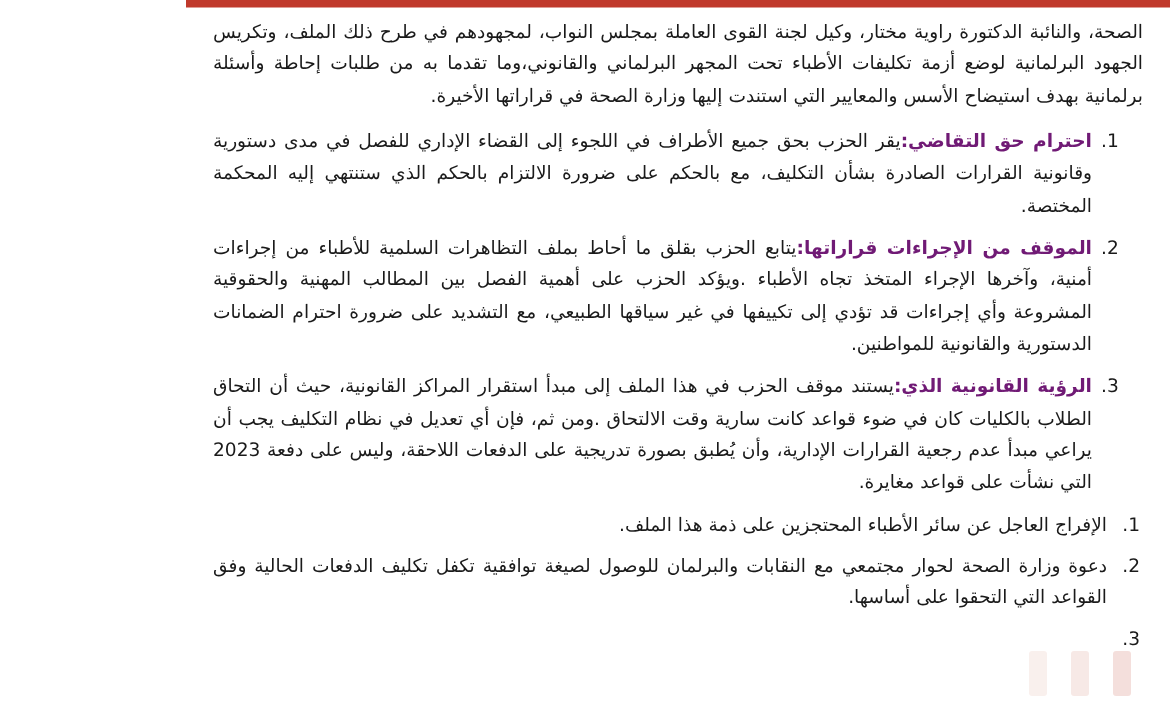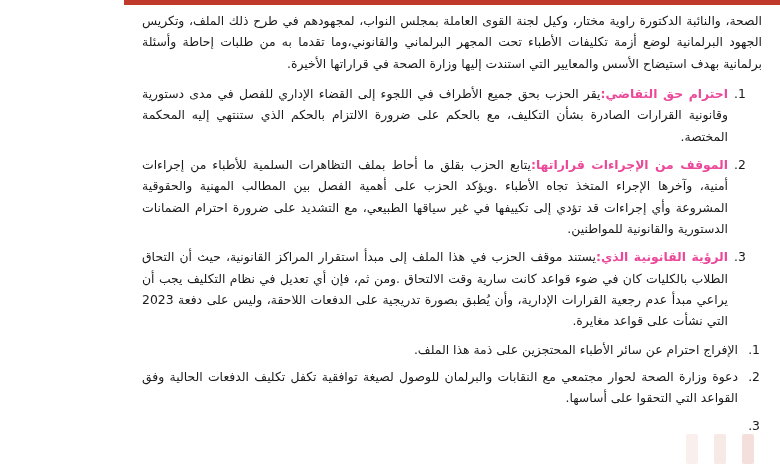--- a/index.html
+++ b/index.html
@@ -61,21 +61,21 @@
   ol.points > li .num {
     position: absolute;
     right: 6px;
     top: 0;
     width: 22px;
     text-align: left;
     font-size: 12.4px;
     color: #1a1a1a;
   }
   .term {
-    color: #ec4899;
+    color: #701a75;
     font-weight: bold;
   }
   ol.simple {
     list-style: none;
     margin: 0;
     padding: 0;
   }
   ol.simple > li {
     position: relative;
     padding-right: 24px;
@@ -134,21 +134,21 @@
       <li>
         <span class="num">3.</span>
         <span class="term">الرؤية القانونية الذي:</span><span>يستند موقف الحزب في هذا الملف إلى مبدأ استقرار المراكز القانونية، حيث أن التحاق الطلاب بالكليات كان في ضوء قواعد كانت سارية وقت الالتحاق .ومن ثم، فإن أي تعديل في نظام التكليف يجب أن يراعي مبدأ عدم رجعية القرارات الإدارية، وأن يُطبق بصورة تدريجية على الدفعات اللاحقة، وليس على دفعة 2023 التي نشأت على قواعد مغايرة.</span>
       </li>
     </ol>
 
 
     <ol class="simple">
       <li>
         <span class="num">1.</span>
-        <span>الإفراج احترام عن سائر الأطباء المحتجزين على ذمة هذا الملف.</span>
+        <span>الإفراج العاجل عن سائر الأطباء المحتجزين على ذمة هذا الملف.</span>
       </li>
       <li>
         <span class="num">2.</span>
         <span>دعوة وزارة الصحة لحوار مجتمعي مع النقابات والبرلمان للوصول لصيغة توافقية تكفل تكليف الدفعات الحالية وفق القواعد التي التحقوا على أساسها.</span>
       </li>
       <li>
         <span class="num">3.</span>
       </li>
     </ol>
 

